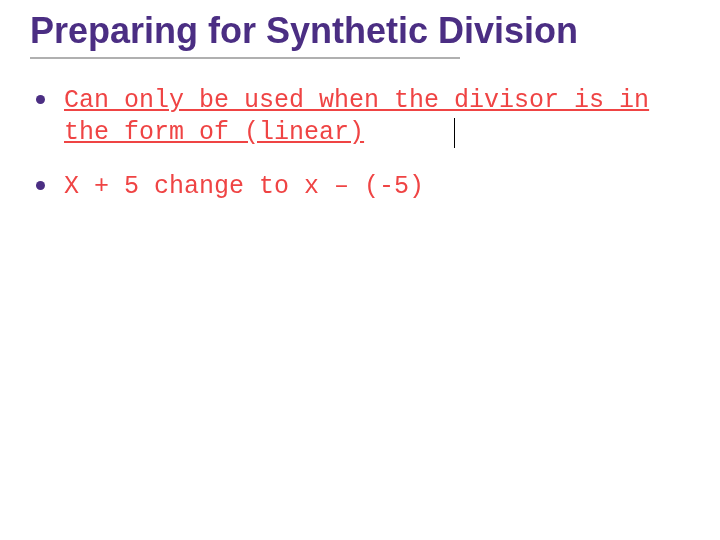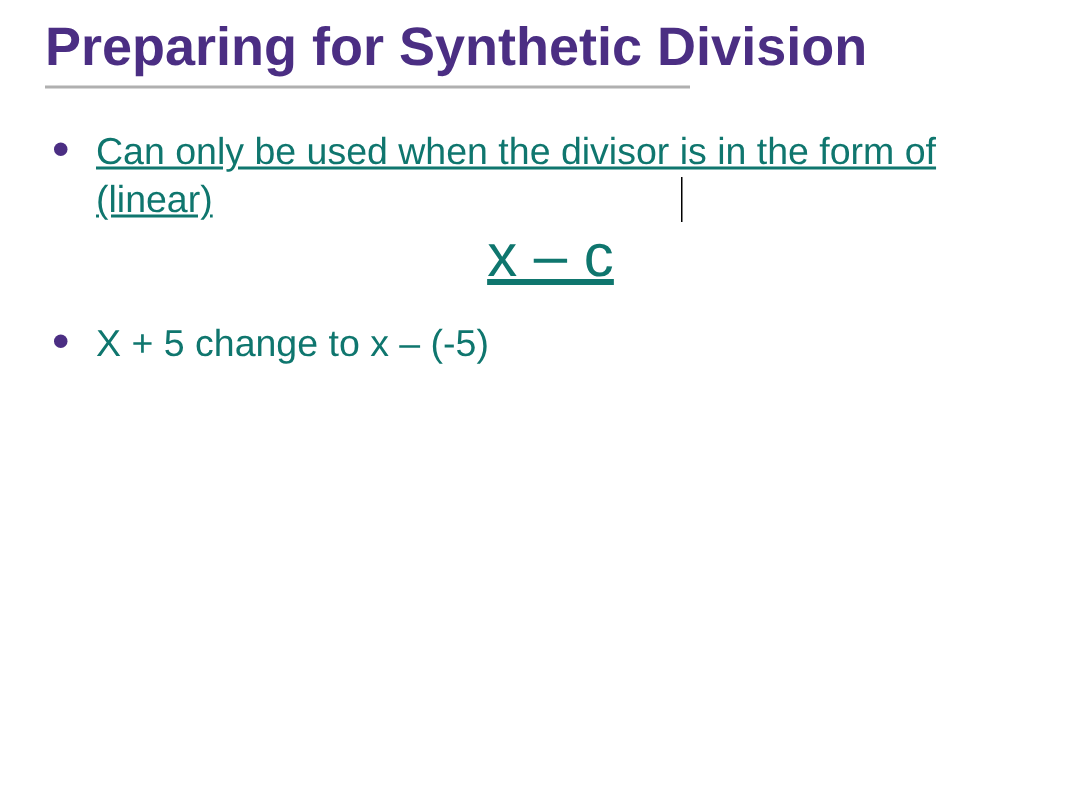--- a/index.html
+++ b/index.html
@@ -43,21 +43,22 @@
     list-style: none;
     padding: 0;
     margin: 0;
   }
   ul.bullets > li {
     position: relative;
     padding-left: 34px;
     font-size: 25px;
     line-height: 1.28;
     margin-bottom: 22px;
-    color: #0f766e;
+    color: #ef4444;
+    font-family: Liberation Mono, monospace;
   }
   ul.bullets > li::before {
     content: "";
     position: absolute;
     left: 6px;
     top: 10px;
     width: 9px;
     height: 9px;
     background: #4b2e83;
     border-radius: 50%;
@@ -86,21 +87,20 @@
 <div class="slide">
 
   <h1 class="title">Preparing for Synthetic Division</h1>
   <hr class="title-rule">
   <div class="cursor"></div>
 
   <ul class="bullets">
 
     <li>
       <span class="underline">Can only be used when the divisor is in the form of (linear)</span>
-      <div class="formula">x – c</div>
     </li>
 
 
     <li>
       <span>X + 5 change to x – (-5)</span>
     </li>
 
   </ul>
 
 </div>

